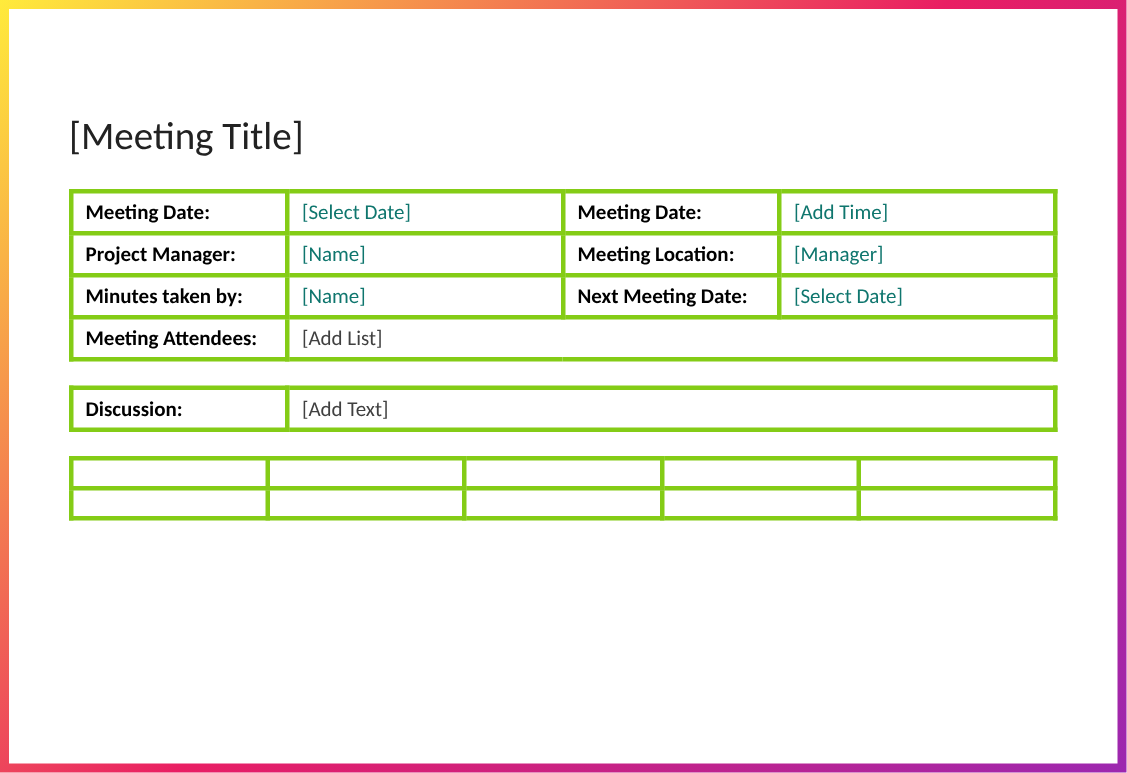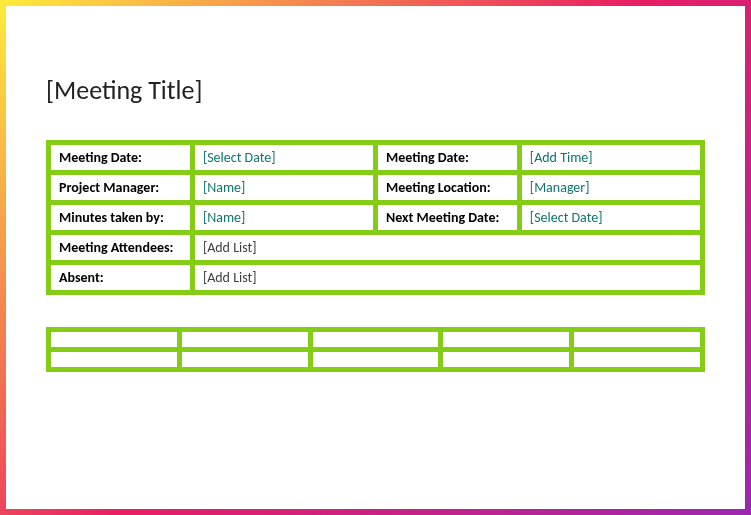--- a/index.html
+++ b/index.html
@@ -18,30 +18,30 @@
       overflow: hidden;
     }
     .header-area {
       height: 50px;
       color: #ddd;
       font-size: 11px;
     }
     .title {
       font-size: 26px;
       color: #222;
-      margin-bottom: 34px;
+      margin-bottom: 20px;
     }
     table {
       border-collapse: collapse;
       width: 100%;
       font-size: 14px;
       margin-bottom: 16px;
     }
     td, th {
-      border: 5px solid #84cc16;
+      border: 3px solid #84cc16;
       padding: 4px 8px;
       text-align: left;
       vertical-align: middle;
       height: 24px;
     }
     .label-cell {
       font-weight: bold;
       width: 22%;
       color: #000;
     }
@@ -100,29 +100,29 @@
     <tr>
       <td class="label-cell">Minutes taken by:</td>
       <td class="value-cell">[Name]</td>
       <td class="label-cell">Next Meeting Date:</td>
       <td class="value-cell">[Select Date]</td>
     </tr>
     <tr>
       <td class="label-cell">Meeting Attendees:</td>
       <td class="wide-value" colspan="3">[Add List]</td>
     </tr>
-    <tr>
-      <td class="label-cell">Absent:</td>
-      <td class="wide-value" colspan="3">[Add List]</td>
-    </tr>
   </tbody>
     </table>
 
   <table>
     <tbody>
+        <tr>
+      <td class="label-cell">Discussion:</td>
+      <td class="wide-value">[Add Text]</td>
+    </tr>
   </tbody>
     </table>
 
   <table class="actions-table">
     <tbody>
     <tr class="empty-row">
       <td></td>
       <td></td>
       <td></td>
       <td></td>

